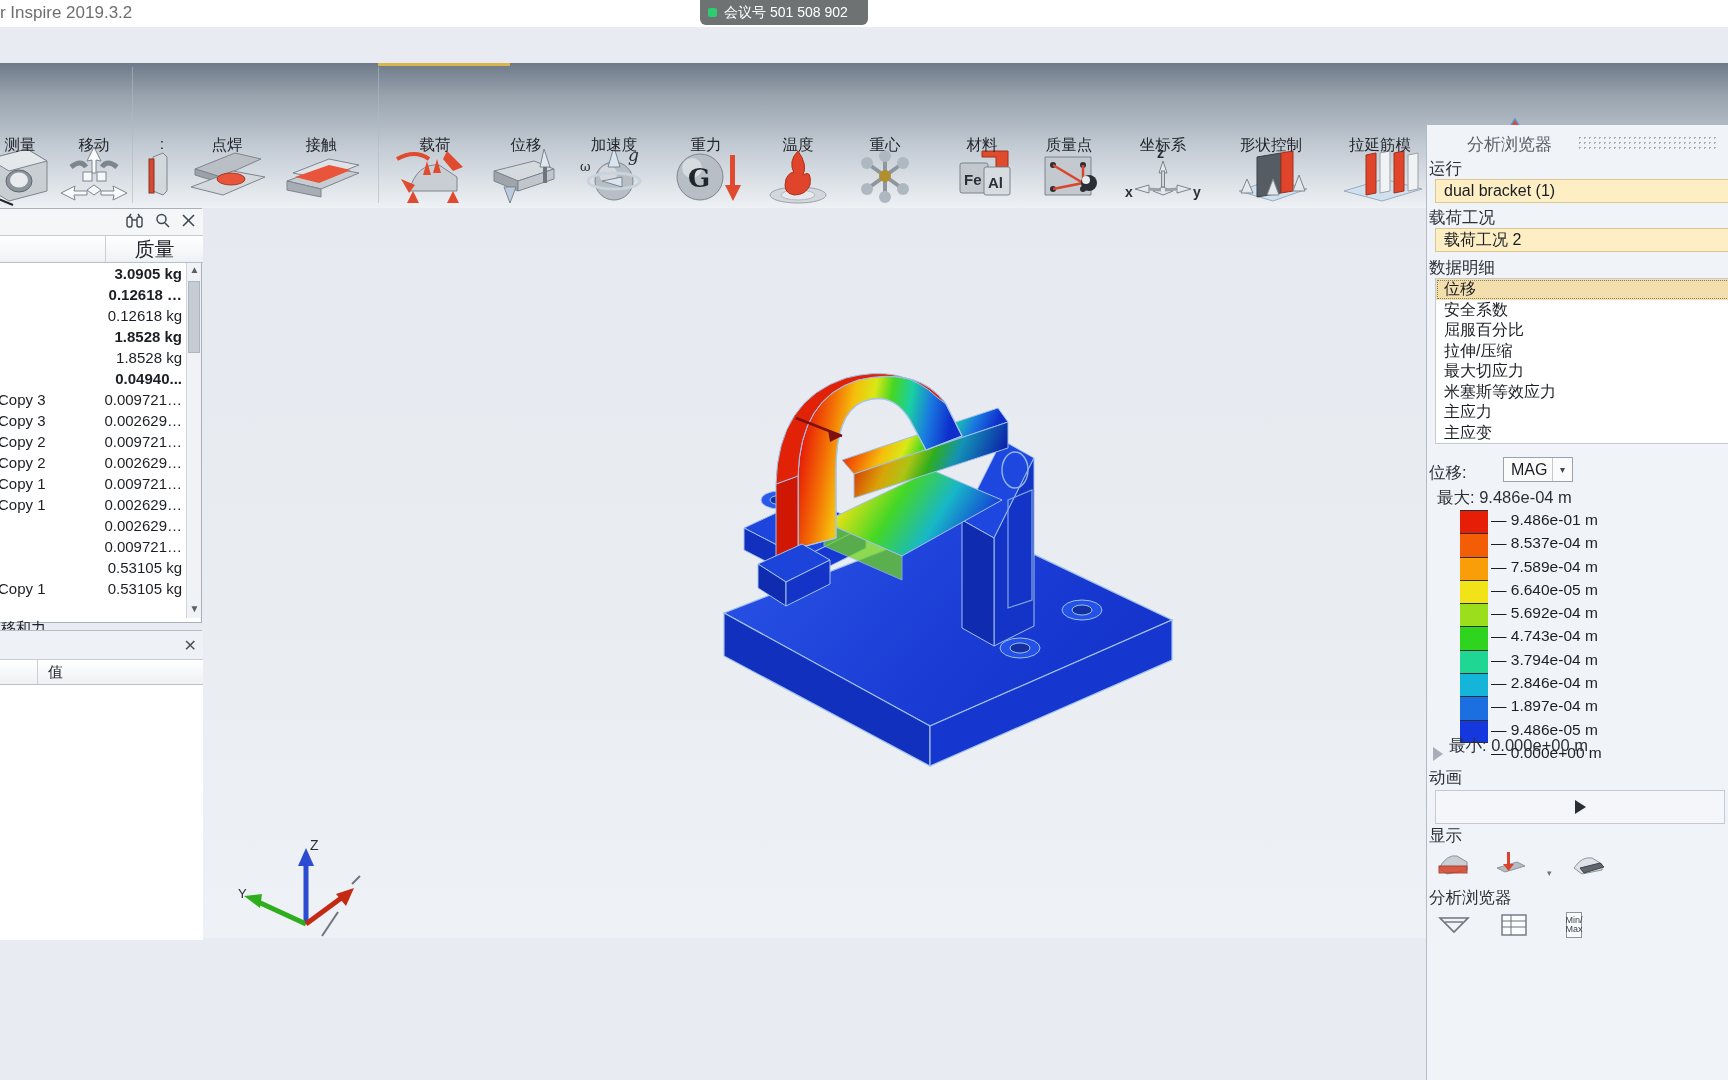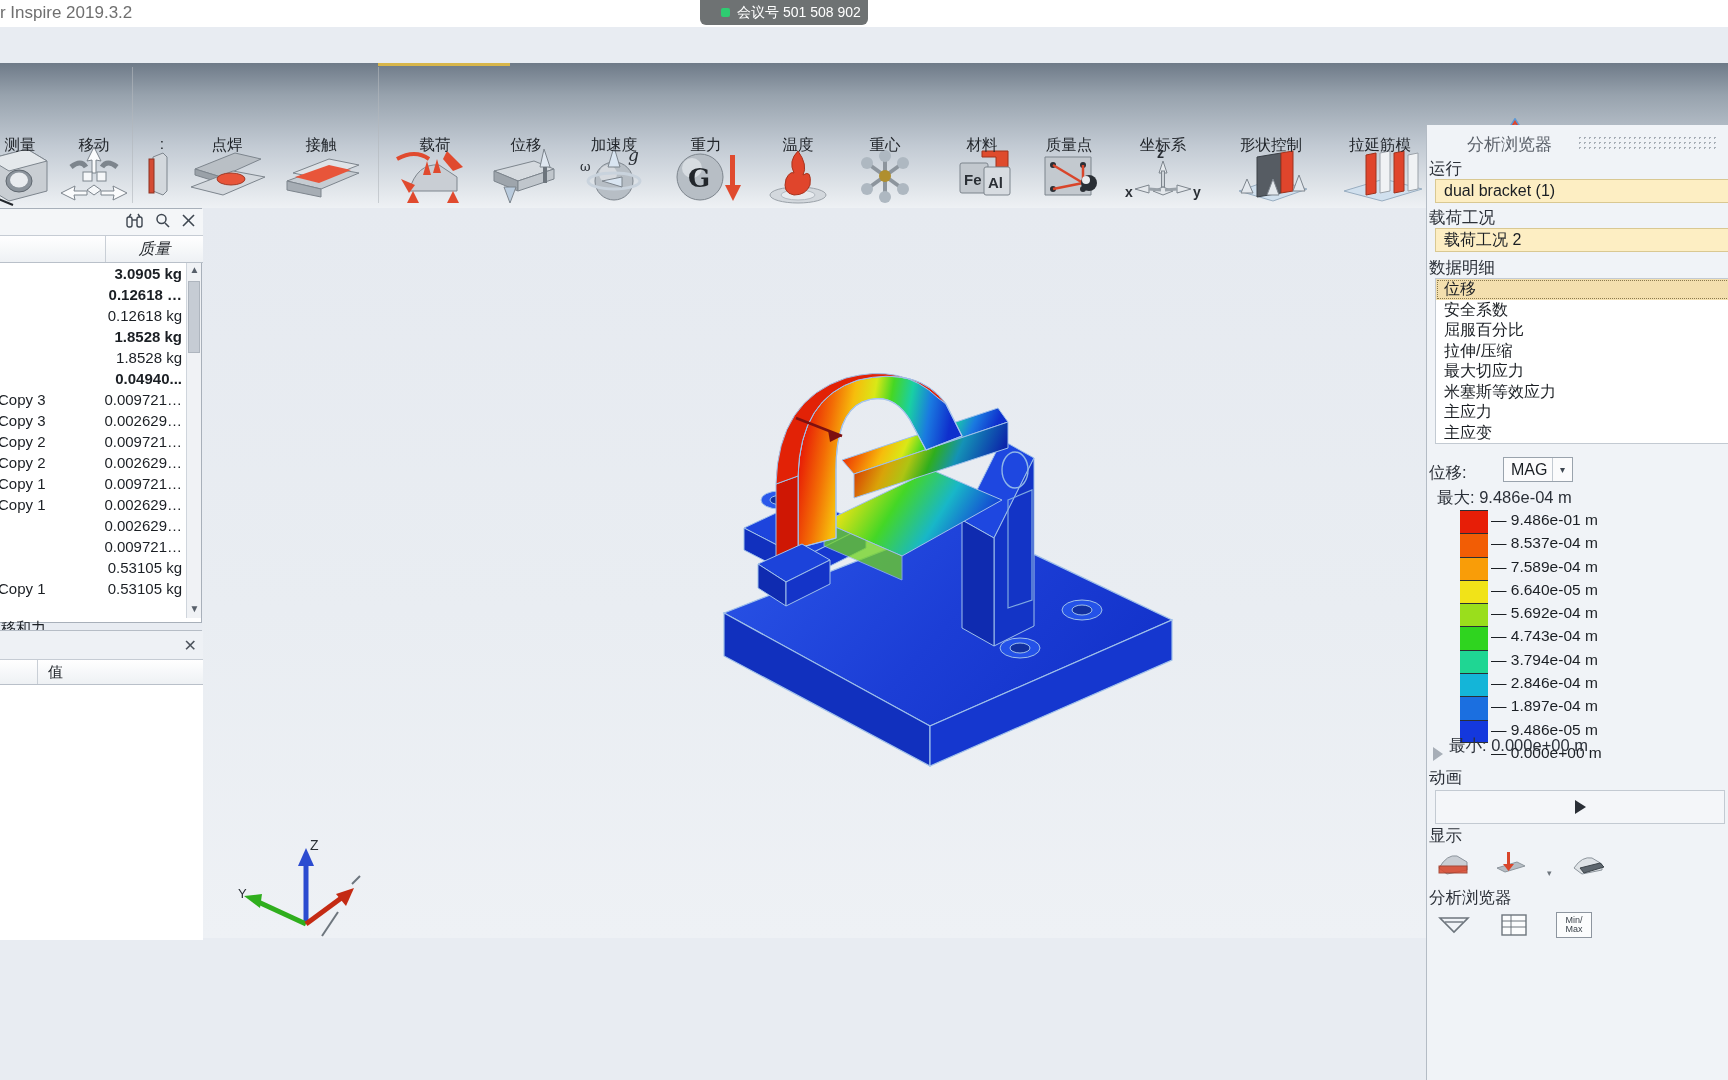--- a/index.html
+++ b/index.html
@@ -19,21 +19,21 @@
   .titlebar .apptitle {
     position: absolute; left: -18px; top: 3px;
     font-size: 17px; color: #6f6f6f; white-space: nowrap;
   }
   .meeting-pill {
     position: absolute; left: 700px; top: 0px;
     width: 168px; height: 25px;
     background: #6e7273; border-radius: 0 0 6px 6px;
     color: #ffffff; font-size: 14px;
     display: flex; align-items: center; gap: 7px;
-    padding-left: 21px;
+    padding-left: 8px;
   }
   .meeting-dot { width: 9px; height: 9px; background: #2ecc71; border-radius: 2px; display:block; }
 
   
   .menubar {
     position: absolute; left: 0; top: 27px; width: 1728px; height: 36px;
     background: linear-gradient(180deg, #4a525c 0%, #3e4650 50%, #343b44 100%);
     display: flex; align-items: center;
   }
   .menuitem {
@@ -95,21 +95,21 @@
     gap: 12px; padding-right: 8px;
   }
   .lp-head {
     position: absolute; left: 0; top: 26px; width: 305px; height: 28px;
     background: linear-gradient(180deg,#ffffff 0%,#eef1f4 100%);
     border-top: 1px solid #c6ccd4; border-bottom: 1px solid #b9c0c9;
     display: flex; align-items: center;
   }
   .lp-head .col-name { width: 208px; border-right: 1px solid #c9cfd6; height: 100%; }
   .lp-head .col-mass { flex: 1; display:flex; align-items:center; justify-content:center;
-                       font-size: 16px; color: #22262b; font-style: italic; }
+                       font-size: 20px; color: #22262b; }
   .lp-body {
     position: absolute; left: 0; top: 54px; width: 290px; height: 355px;
     overflow: hidden;
   }
   .lp-row { display: flex; height: 21px; align-items: center; font-size: 15px; color: #1b1f24; }
   .lp-row .c-name { width: 208px; padding-left: 100px; white-space: nowrap; }
   .lp-row .c-mass { flex: 1; text-align: right; padding-right: 6px; white-space: nowrap; }
   .lp-row.bold { font-weight: bold; }
   .lp-scroll {
     position: absolute; right: 0px; top: 54px; width: 15px; height: 355px;
@@ -189,21 +189,21 @@
     position:absolute; left: 1434px; width: 290px; height: 34px;
     background: #f4f6f9; border: 1px solid #c3cad2;
     display:flex; align-items:center; justify-content:center;
   }
   .anim-tri { width:0;height:0; border-left: 11px solid #2a2f36; border-top: 7px solid transparent; border-bottom: 7px solid transparent; }
 
   .disp-icons { position:absolute; left: 1434px; display:flex; gap: 18px; align-items:center; }
   .dd-icons { position:absolute; left: 1434px; display:flex; gap: 22px; align-items:center; }
 
   .mini-icon { width: 38px; height: 30px; display:flex; align-items:center; justify-content:center; }
-  .mini-box { width: 36px; height: 26px; border: 1px solid #8d959f; background:#fbfcfd;
+  .mini-box { width: 16px; height: 26px; border: 1px solid #8d959f; background:#fbfcfd;
               font-size: 9px; color:#3b424a; display:flex; align-items:center; justify-content:center; text-align:center; line-height:1.0;}
 </style>
 </head>
 <body>
 
 <div id="app">
 
   <div class="titlebar">
     <div class="apptitle">tair Inspire 2019.3.2</div>
     <div class="meeting-pill">

